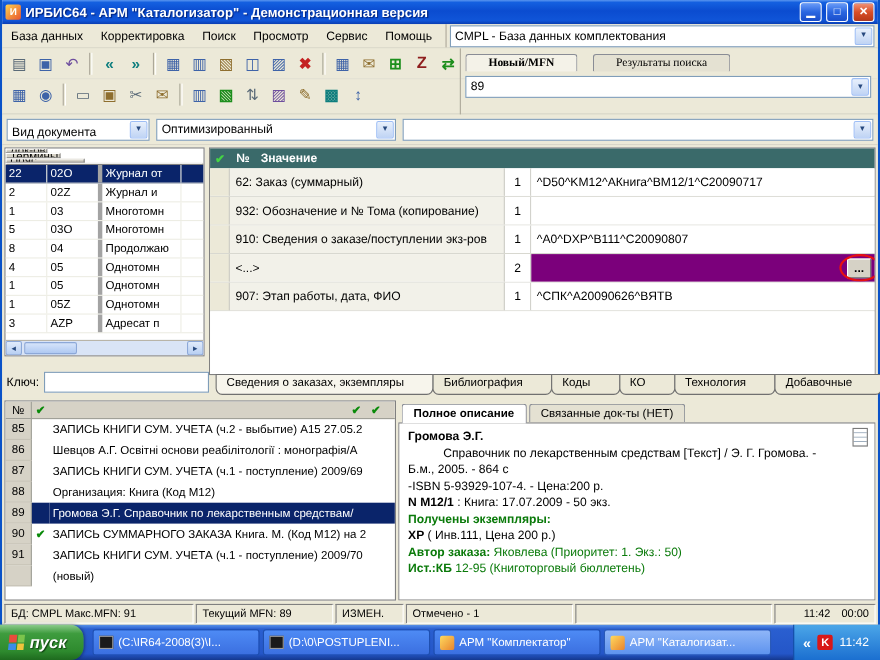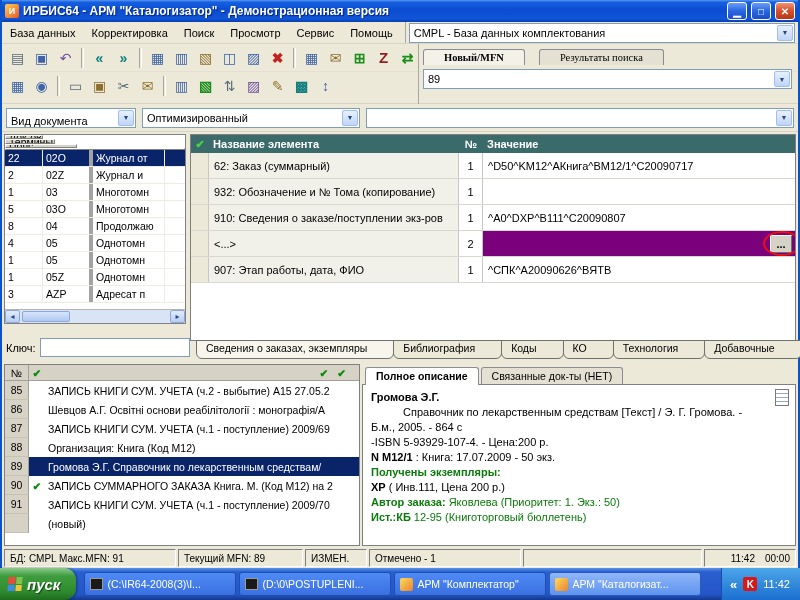--- a/index.html
+++ b/index.html
@@ -332,21 +332,20 @@
         <div class="keyrow">
           <span>Ключ:</span>
           <input class="keyinput" value="" style="">
         </div>
       </div>
 
       <div class="rpanel">
         <div class="fields">
           <div class="fhead">
             <span class="fc0">✔</span>
-            <span class="fc1">Название элемента</span>
             <span class="fc2">№</span>
             <span class="fc3">Значение</span>
           </div>
           <div class="frow">
             <span class="fc0"></span>
               <span class="fc1">62: Заказ (суммарный)</span>
             <span class="fc2">1</span>
               <span class="fc3">^D50^KM12^AКнига^BM12/1^C20090717</span>
           </div>
           <div class="frow">

